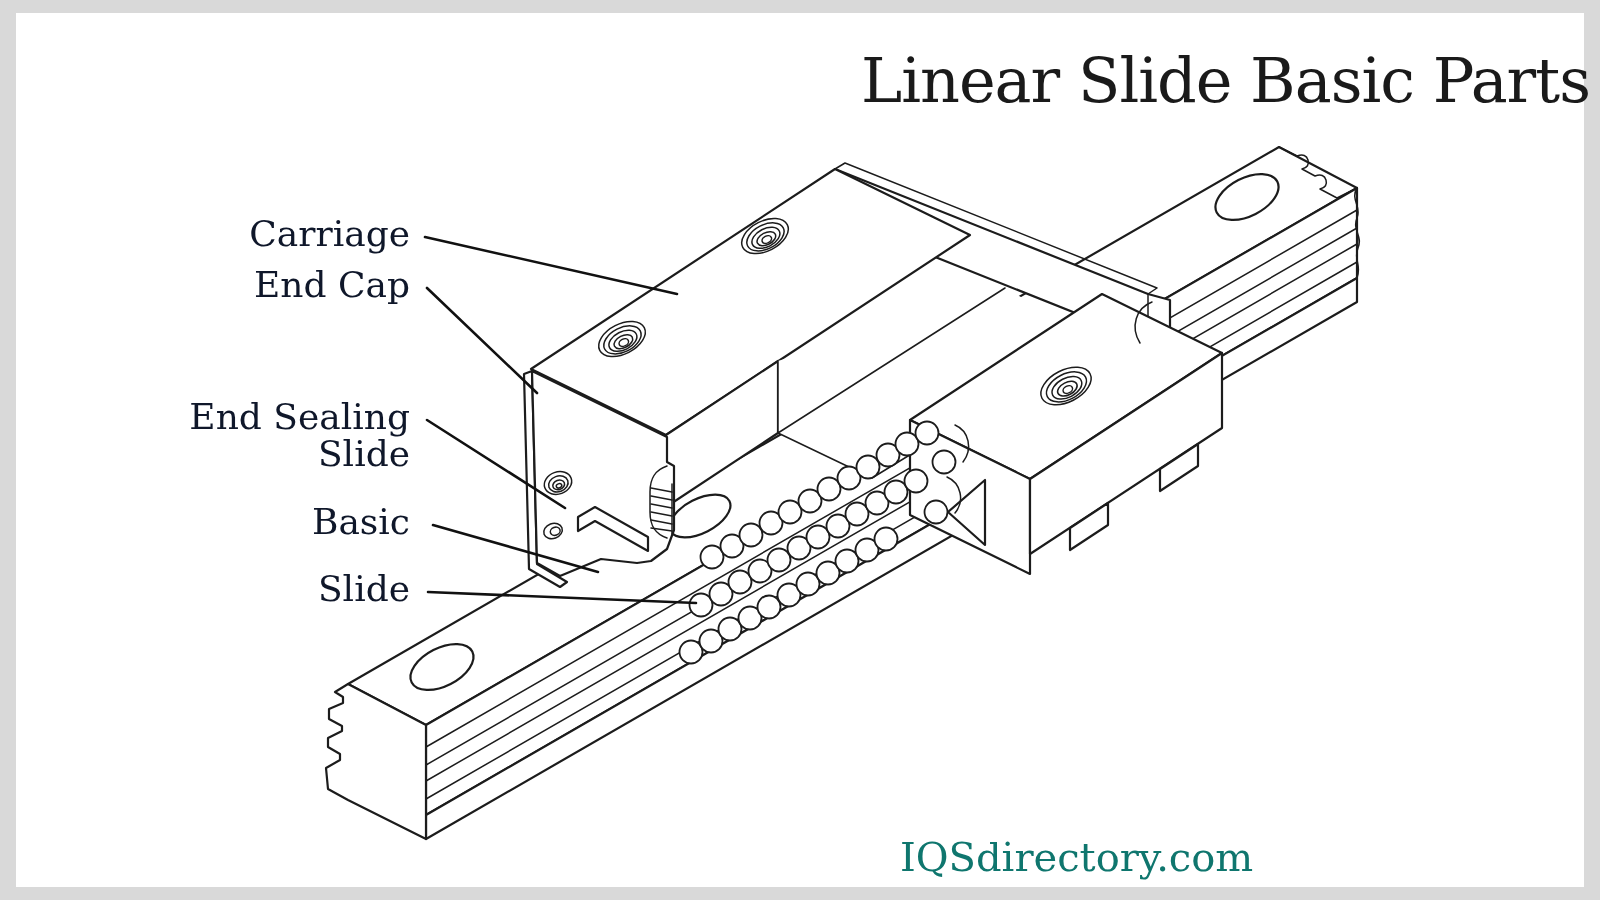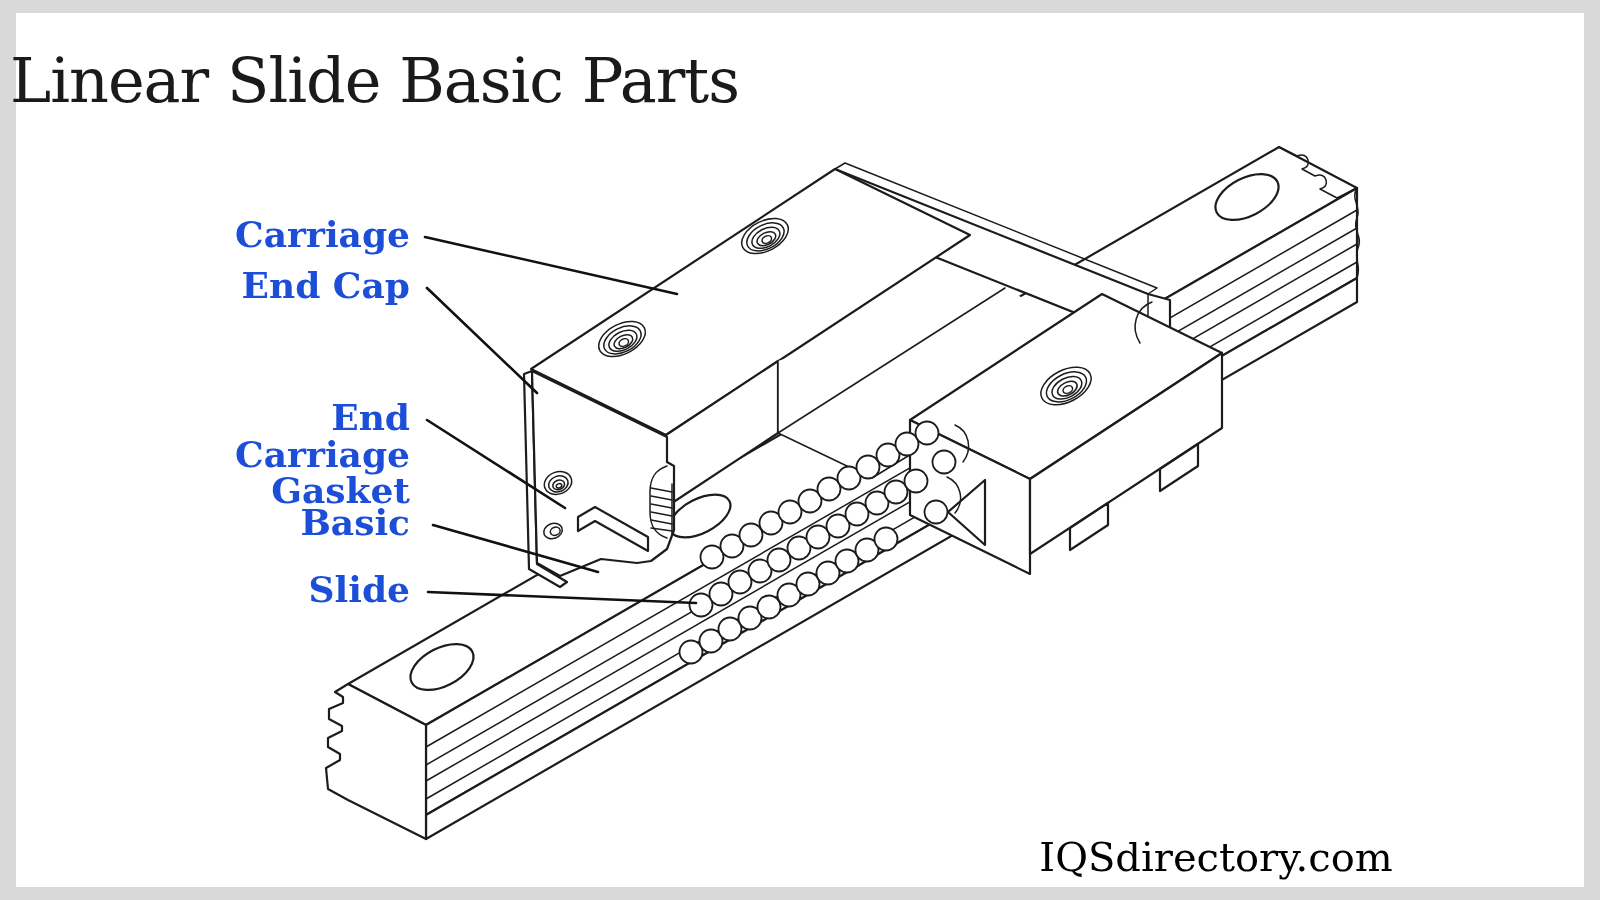--- a/index.html
+++ b/index.html
@@ -10,34 +10,34 @@
   }
   .canvas{position:absolute;left:16px;top:13px;width:1568px;height:874px;background:#ffffff;}
   svg.drawing{position:absolute;left:0;top:0;}
   .ln{fill:none;stroke:#1c1c1c;stroke-width:2.2;stroke-linejoin:round;stroke-linecap:round;}
   .lnf{fill:#ffffff;stroke:#1c1c1c;stroke-width:2.2;stroke-linejoin:round;stroke-linecap:round;}
   .mask{fill:#ffffff;stroke:none;}
   .thin{stroke-width:1.5;}
   .ball{fill:#ffffff;stroke:#1c1c1c;stroke-width:1.8;}
   .leader{stroke:#111111;stroke-width:2.6;stroke-linecap:round;}
   .title{
-    position:absolute;top:44px;left:10px;width:1580px;text-align:left;
+    position:absolute;top:44px;left:10px;width:1580px;text-align:right;
     font-size:62px;color:#1a1a1a;letter-spacing:-1px;
   }
   .part-label{
-    position:absolute;text-align:right;font-size:36px;color:#1d4ed8;line-height:1.02;font-weight:bold;
+    position:absolute;text-align:right;font-size:36px;color:#0f172a;line-height:1.02;
   }
   #lbl-carriage{left:150px;width:260px;top:216px;}
   #lbl-endcap{left:150px;width:260px;top:267px;}
   #lbl-gasket{left:150px;width:260px;top:399px;}
   #lbl-rail{left:150px;width:260px;top:504px;}
   #lbl-ball{left:150px;width:260px;top:571px;}
   .watermark{
-    position:absolute;top:834px;left:900px;width:632px;text-align:center;
-    font-size:40px;color:#000000;
+    position:absolute;top:834px;left:900px;width:632px;text-align:left;
+    font-size:40px;color:#0f766e;
   }
 </style>
 </head>
 <body>
 
 <div class="canvas"></div>
 
 <svg class="drawing" width="1600" height="900" viewBox="0 0 1600 900">
 
   <g>
@@ -182,17 +182,17 @@
     <line class="leader" x1="427" y1="420" x2="565" y2="508"></line>
     <line class="leader" x1="433" y1="525" x2="598" y2="572"></line>
     <line class="leader" x1="428" y1="592" x2="696" y2="603"></line>
   </g>
 </svg>
 
 <div class="title">Linear Slide Basic Parts</div>
 
 <div class="part-label" id="lbl-carriage">Carriage</div>
 <div class="part-label" id="lbl-endcap">End Cap</div>
-<div class="part-label" id="lbl-gasket">End Carriage Gasket</div>
+<div class="part-label" id="lbl-gasket">End Sealing Slide</div>
 <div class="part-label" id="lbl-rail">Basic</div>
 <div class="part-label" id="lbl-ball">Slide</div>
 
 <div class="watermark">IQSdirectory.com</div>
 
 </body></html>

